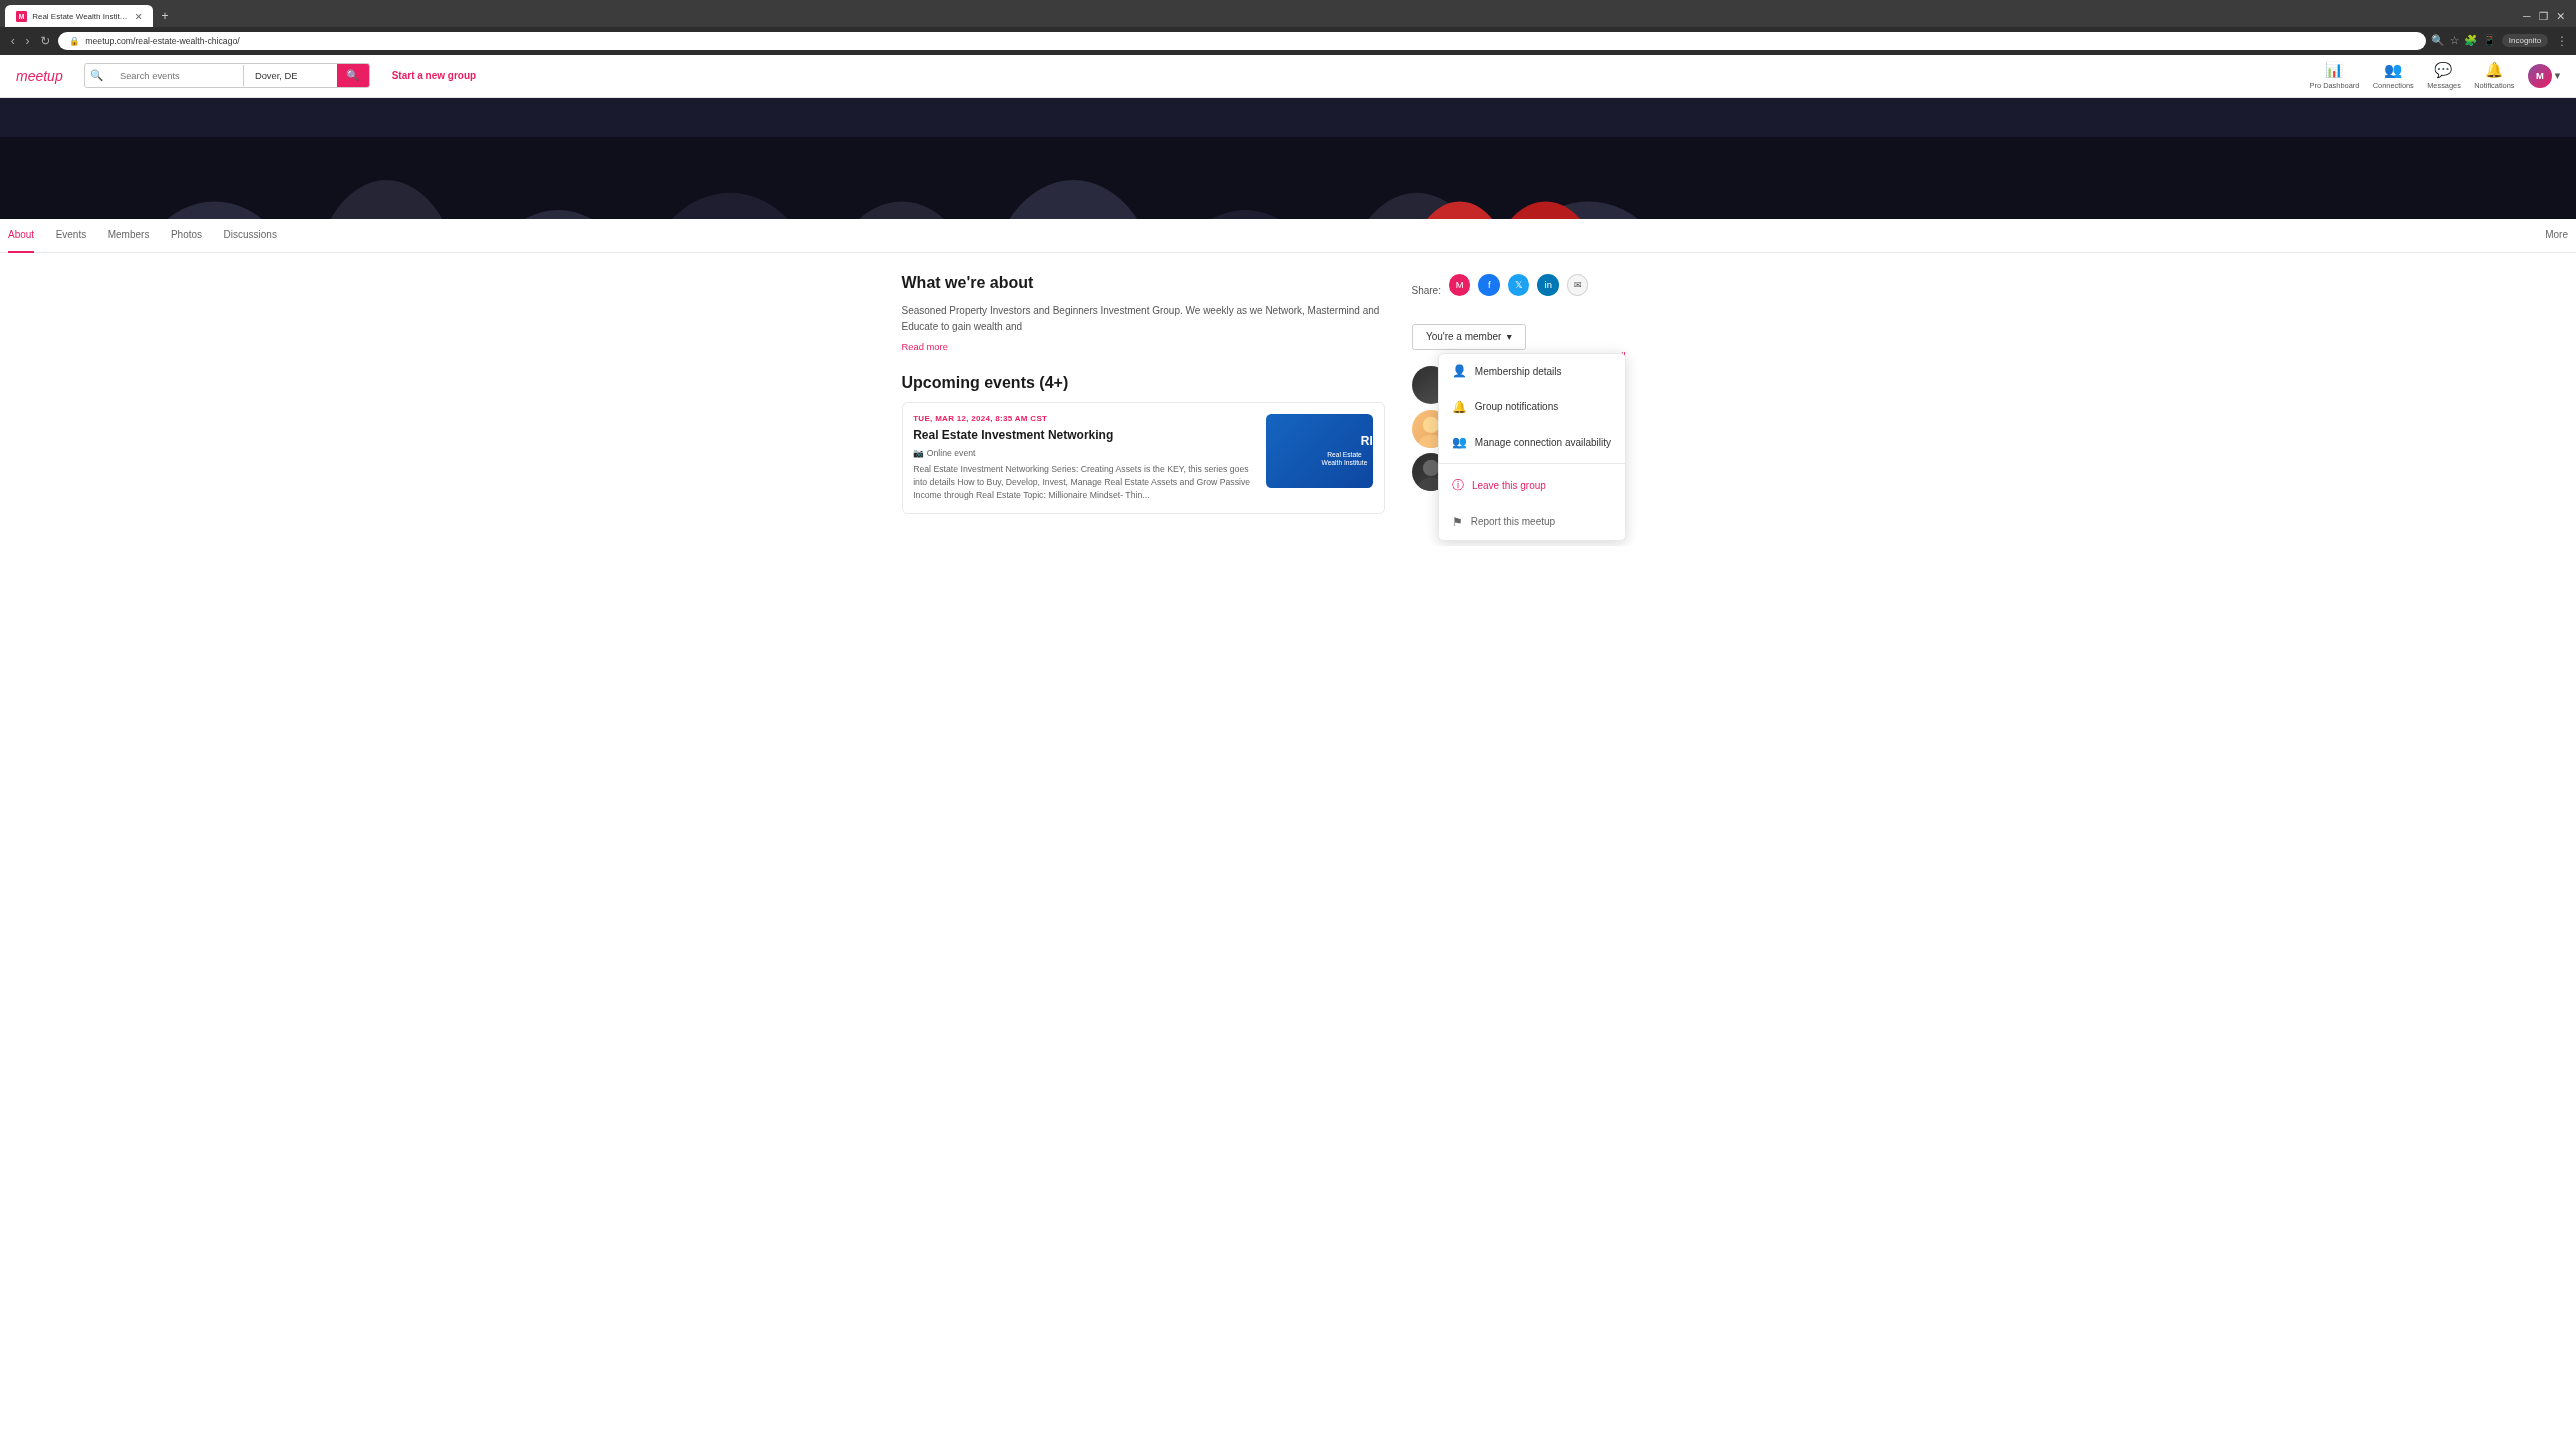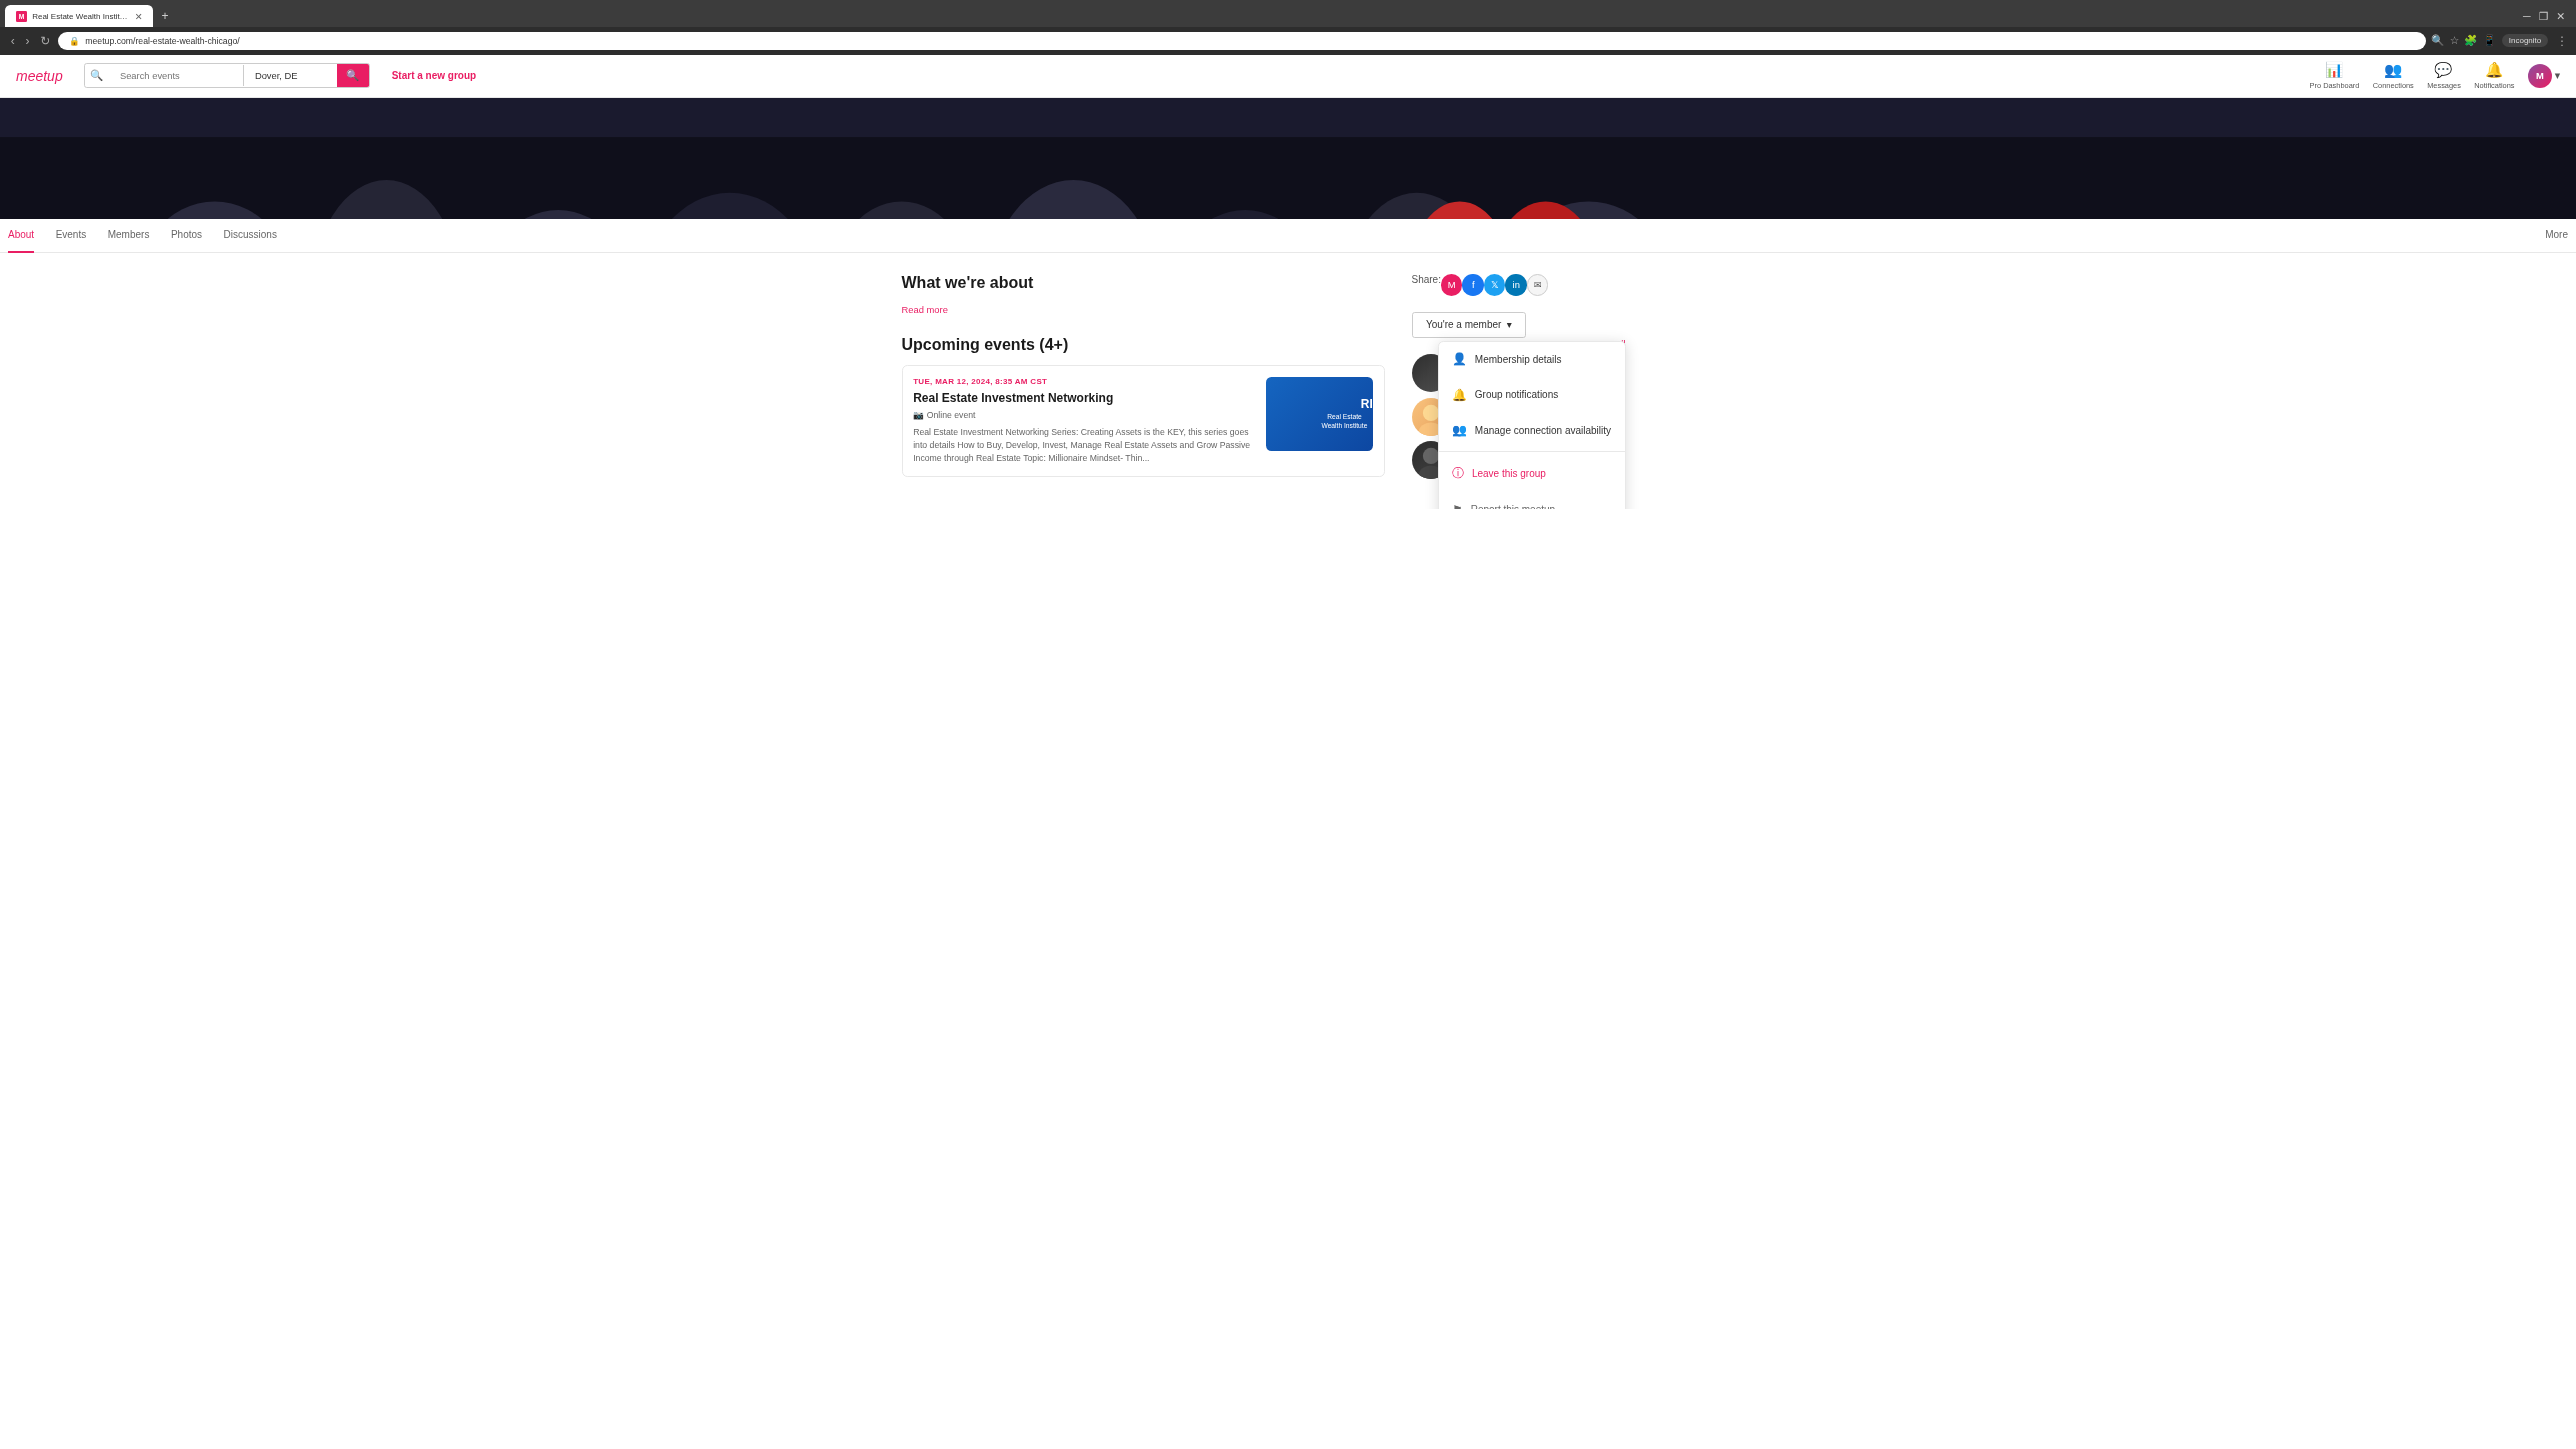--- a/index.html
+++ b/index.html
@@ -64,21 +64,21 @@
     .event-date { color: #e91e63; font-size: 8px; font-weight: 700; letter-spacing: 0.3px; margin-bottom: 5.4px; }
     .event-title { font-size: 12px; font-weight: 700; color: #1a1a1a; margin-bottom: 5.4px; }
     .event-location { color: #666; font-size: 8.7px; display: flex; align-items: center; gap: 2.7px; }
     .event-desc { font-size: 8.7px; color: #666; line-height: 1.5; margin-top: 5.4px; }
     .event-thumb { width: 107px; height: 74px; background: #1a6fa8; border-radius: 5.4px; flex-shrink: 0; display: flex; align-items: center; justify-content: center; overflow: hidden; }
     .event-thumb-inner { background: linear-gradient(135deg, #1565c0, #0d47a1); width: 100%; height: 100%; display: flex; flex-direction: column; align-items: flex-end; justify-content: center; color: #fff; gap: 2.7px; }
     .event-thumb-logo { font-size: 12px; font-weight: 700; }
     .event-thumb-text { font-size: 6.7px; text-align: center; line-height: 1.3; padding: 0 5.4px; }
 
     
-    .share-row { display: flex; align-items: flex-start; gap: 0; margin-bottom: 16px; }
+    .share-row { display: flex; align-items: flex-end; gap: 8px; margin-bottom: 28px; }
     .share-label { font-size: 10px; color: #555; }
     .share-icon { width: 21.5px; height: 21.5px; border-radius: 50%; display: flex; align-items: center; justify-content: center; cursor: pointer; font-size: 9.4px; }
     .share-meetup { background: #e91e63; color: #fff; }
     .share-facebook { background: #1877f2; color: #fff; }
     .share-twitter { background: #1da1f2; color: #fff; }
     .share-linkedin { background: #0077b5; color: #fff; }
 
     
     .member-btn-container { position: relative; }
     .member-btn { background: #fff; border: 0.7px solid #ccc; border-radius: 2.7px; padding: 6.7px 13.4px; font-size: 10px; cursor: pointer; display: flex; align-items: center; gap: 5.4px; color: #333; font-weight: 500; }
@@ -218,20 +218,21 @@
   <a class="nav-tab nav-tab-more" href="#">
     <span>More</span>
   </a>
 </div>
 
 <div style="max-width:805px;margin:0 auto;">
   <div class="content-area">
 
     <div class="main-column">
       <h2 class="section-heading">What we're about</h2>
+      <p class="about-text">Seasoned Property Investors and Beginners Investment Group. We weekly as we Network, Mastermind and Educate to gain wealth and</p>
       <a class="read-more" href="#">Read more</a>
 
       <h2 class="upcoming-events-heading">Upcoming events (4+)</h2>
 
       <div class="event-card">
         <div class="event-info">
           <div class="event-date">TUE, MAR 12, 2024, 8:35 AM CST</div>
           <div class="event-title">Real Estate Investment Networking</div>
           <div class="event-location">
             <span>📷</span>

